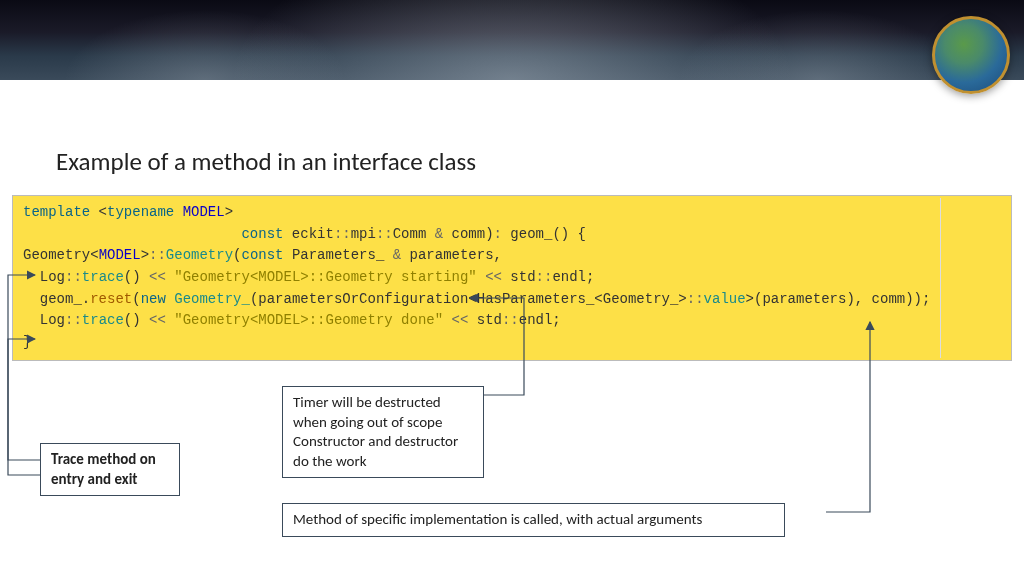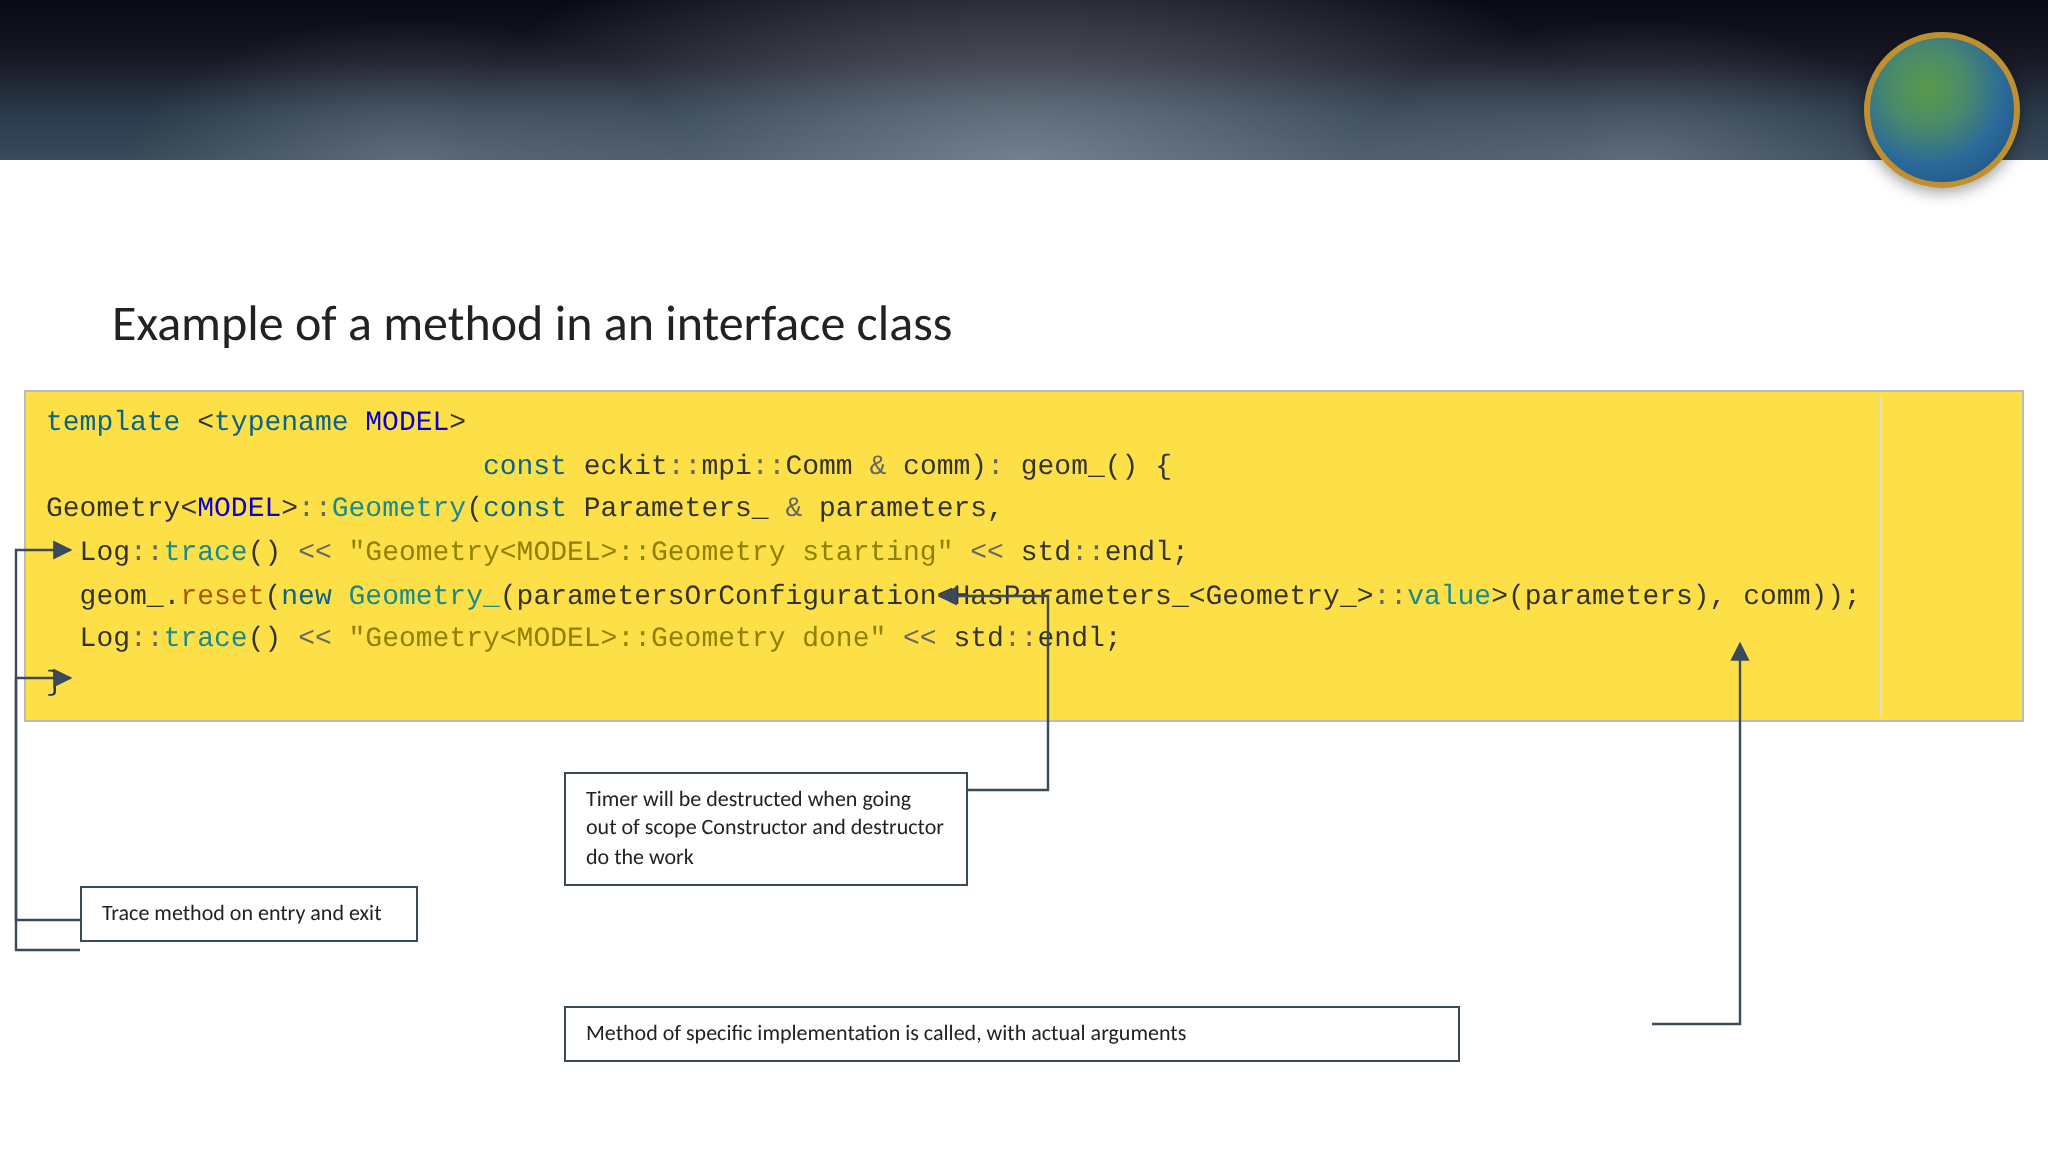--- a/index.html
+++ b/index.html
@@ -84,27 +84,27 @@
   .c-method { color: #a05a00; }
   .c-green { color: #3a7a3a; }
   .c-teal { color: #1a8a8a; }
   .code-line { white-space: pre; }
 
   .callout {
     position: absolute;
     border: 1.5px solid #3a4a5a;
     background: #ffffff;
     padding: 6px 10px;
-    font-size: 11px;
+    font-size: 15px;
     color: #222;
     line-height: 1.3;
   }
-  .callout-trace { left: 40px; top: 443px; width: 169px; }
+  .callout-trace { left: 40px; top: 443px; width: 140px; font-weight: bold; }
   .callout-timer { left: 282px; top: 386px; width: 202px; }
-  .callout-method { left: 282px; top: 503px; width: 448px; }
+  .callout-method { left: 282px; top: 503px; width: 503px; }
 
   svg.arrows {
     position: absolute;
     left: 0;
     top: 0;
     width: 1024px;
     height: 576px;
     pointer-events: none;
   }
 </style>

